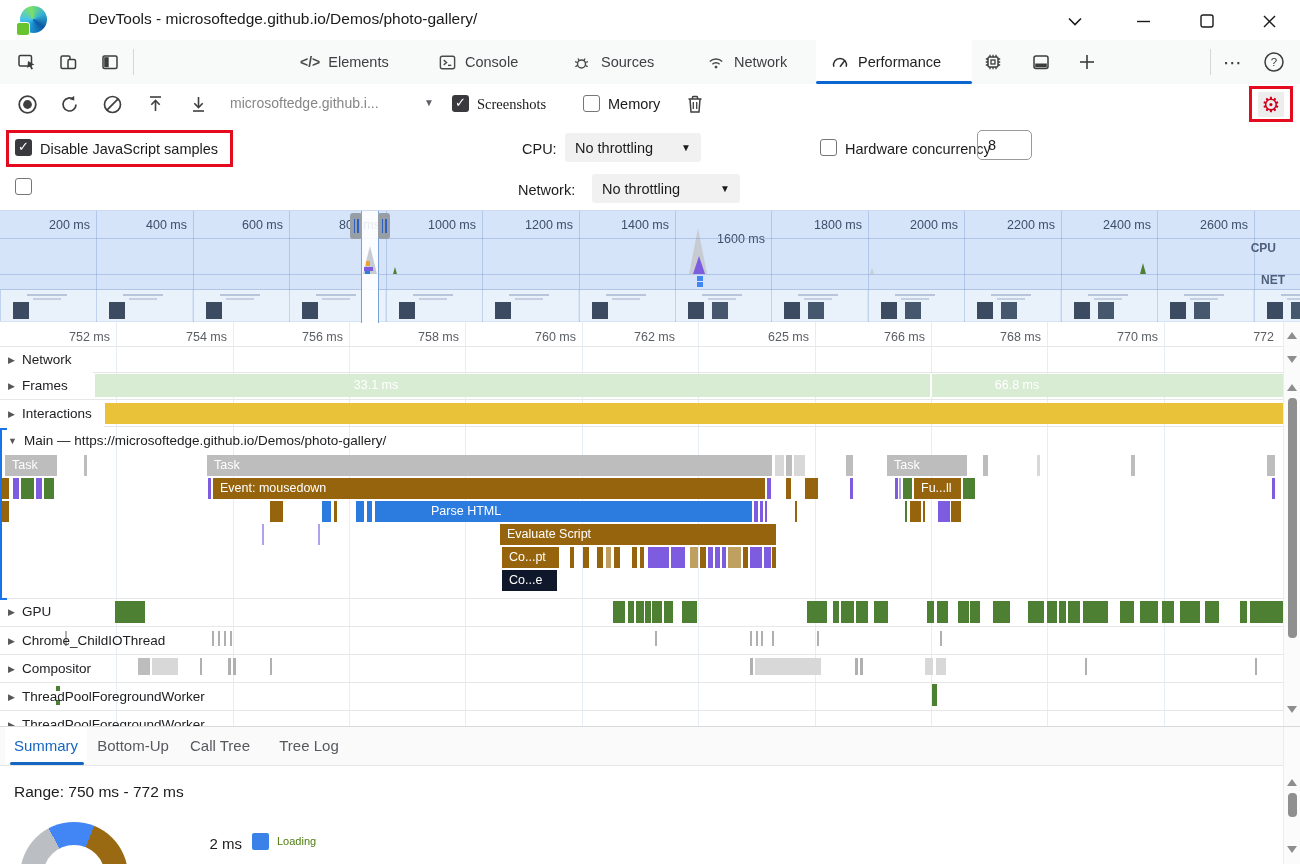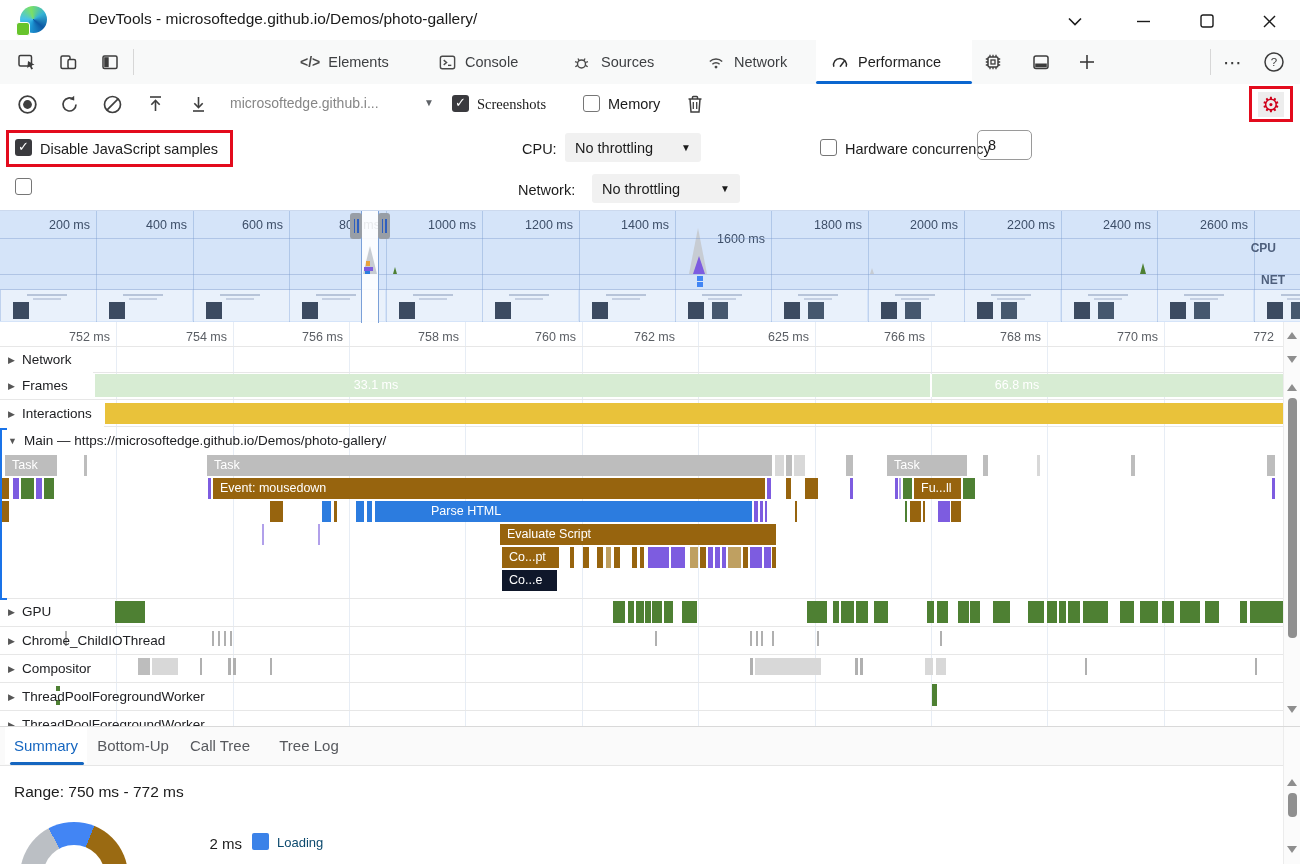--- a/index.html
+++ b/index.html
@@ -633,21 +633,21 @@
         <span>Tree Log</span>
       </div>
 
     <div class="abs" style="left:14px;top:56px;font-size:15.5px;color:#1c1c1c;">Range: 750 ms - 772 ms</div>
 
     <div class="abs" style="left:20px;top:95px;width:108px;height:108px;border-radius:50%;background:conic-gradient(from 332deg, #4285f4 0deg 50deg, #9a6a12 50deg 146deg, #bbbfc4 146deg 360deg);"></div>
     <div class="abs" style="left:43px;top:118px;width:62px;height:62px;border-radius:50%;background:#fff;"></div>
 
     <div class="abs" style="left:190px;top:108px;width:52px;text-align:right;font-size:15px;color:#1c1c1c;">2 ms</div>
     <div class="abs" style="left:252px;top:106px;width:17px;height:17px;background:#3b82e8;border-radius:2px;"></div>
-    <div class="abs" style="left:277px;top:108px;font-size:13px;color:#0c4a6e;">Loading</div>
+    <div class="abs" style="left:277px;top:108px;font-size:11px;color:#4d7c0f;">Loading</div>
 
     <div class="abs" style="left:1283px;top:0;width:17px;height:138px;background:#fbfbfb;border-left:1px solid #ececec;">
       <div class="abs arr-up" style="left:3px;top:52px;"></div>
       <div class="abs thumb" style="left:4px;top:66px;width:9px;height:24px;"></div>
       <div class="abs arr-dn" style="left:3px;top:119px;"></div>
     </div>
   </div>
 
 </div>
 

